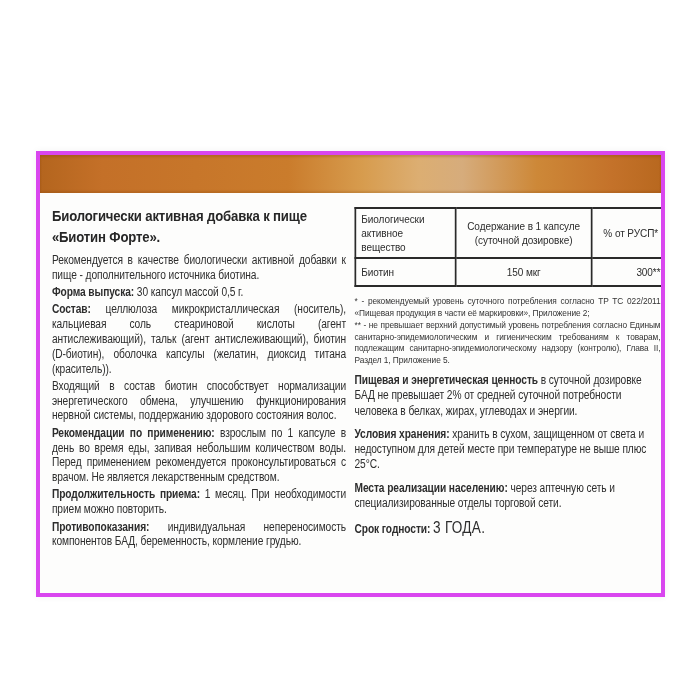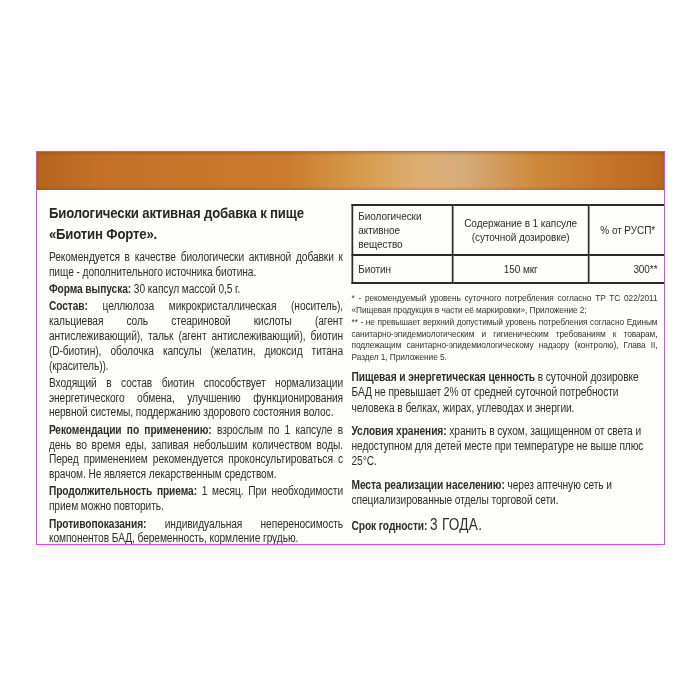--- a/index.html
+++ b/index.html
@@ -7,23 +7,23 @@
     width: 700px; height: 700px;
     background: #ffffff;
     font-family: "Liberation Sans", sans-serif;
     color: #2d2d2d;
     position: relative;
     overflow: hidden;
   }
   .product-box {
     position: absolute;
     left: 36px; top: 151px;
-    width: 629px; height: 394px;
+    width: 629px; height: 446px;
     background: #fdfdfc;
-    border: 1px solid #d946ef;
+    border: 4px solid #d946ef;
     box-shadow: 0 0 7px rgba(0,0,0,0.05);
     box-sizing: border-box;
     overflow: hidden;
     padding-left: 12px;
   }
   .brand-band {
     position: absolute;
     left: 0; top: 0;
     width: 100%; height: 38px;
     background: linear-gradient(90deg,#b4651e 0%,#c47028 10%,#ca7c2c 40%,#d79c4e 52%,#dcae72 61%,#d6ac7c 68%,#cd8838 80%,#c4722a 92%,#b8681f 100%);

